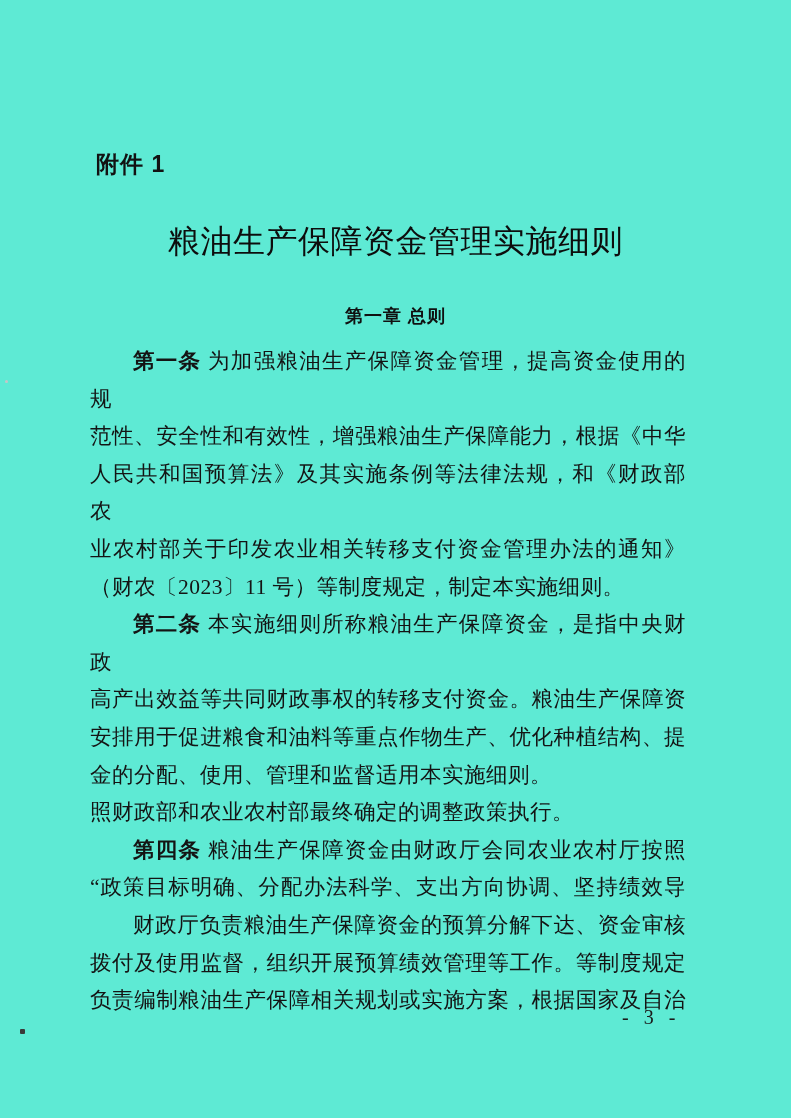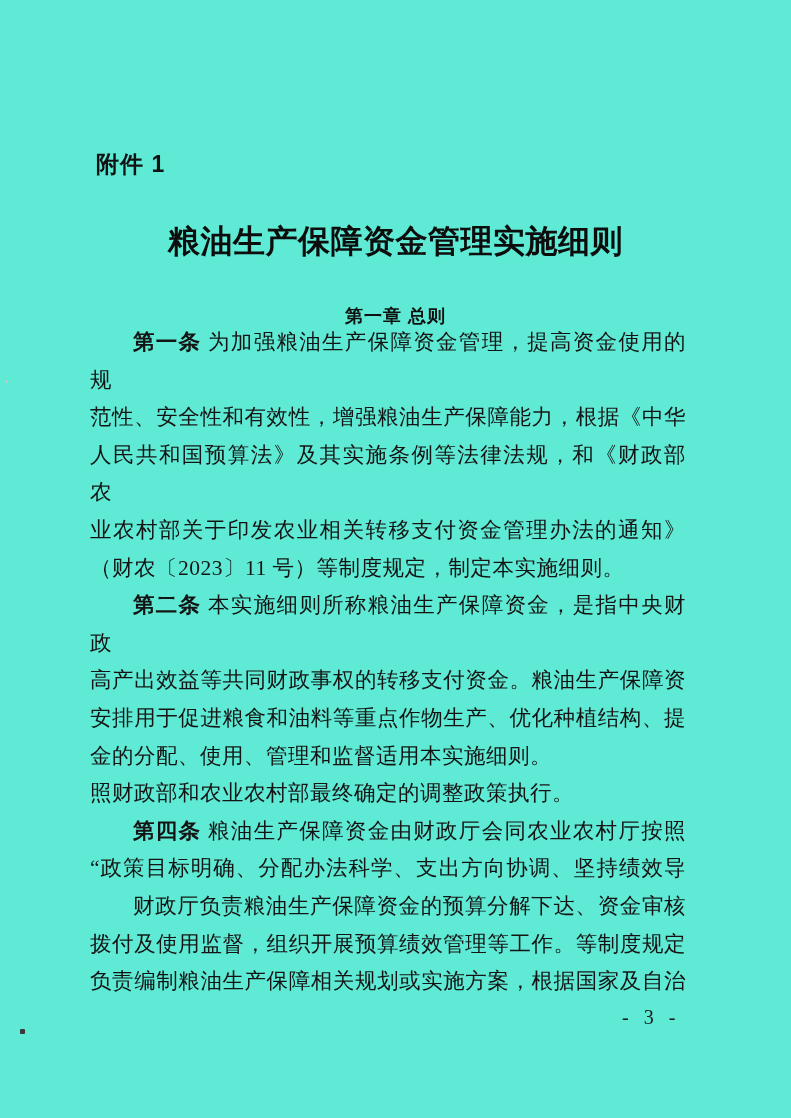--- a/index.html
+++ b/index.html
@@ -27,42 +27,42 @@
     color: #121212;
   }
   .doc-title {
     position: absolute;
     left: 0;
     right: 0;
     top: 220px;
     margin: 0;
     text-align: center;
     font-family: "Liberation Serif", serif;
-    font-weight: 700;
+    font-weight: 400;
     font-size: 32px;
     letter-spacing: 0.5px;
     color: #0d0d0d;
   }
   .chapter {
     position: absolute;
     left: 0;
     right: 0;
     top: 304px;
     margin: 0;
     text-align: center;
     font-family: "Liberation Sans", sans-serif;
     font-weight: 700;
     font-size: 18px;
     letter-spacing: 1px;
     color: #101010;
   }
   .body-text {
     position: absolute;
     left: 90px;
-    top: 324px;
+    top: 343px;
     width: 596px;
     font-size: 21.5px;
     line-height: 37.6px;
     letter-spacing: 0.5px;
   }
   .para { margin: 0; }
   .line { white-space: nowrap; }
   .line.fill {
     white-space: normal;
     text-align: justify;

